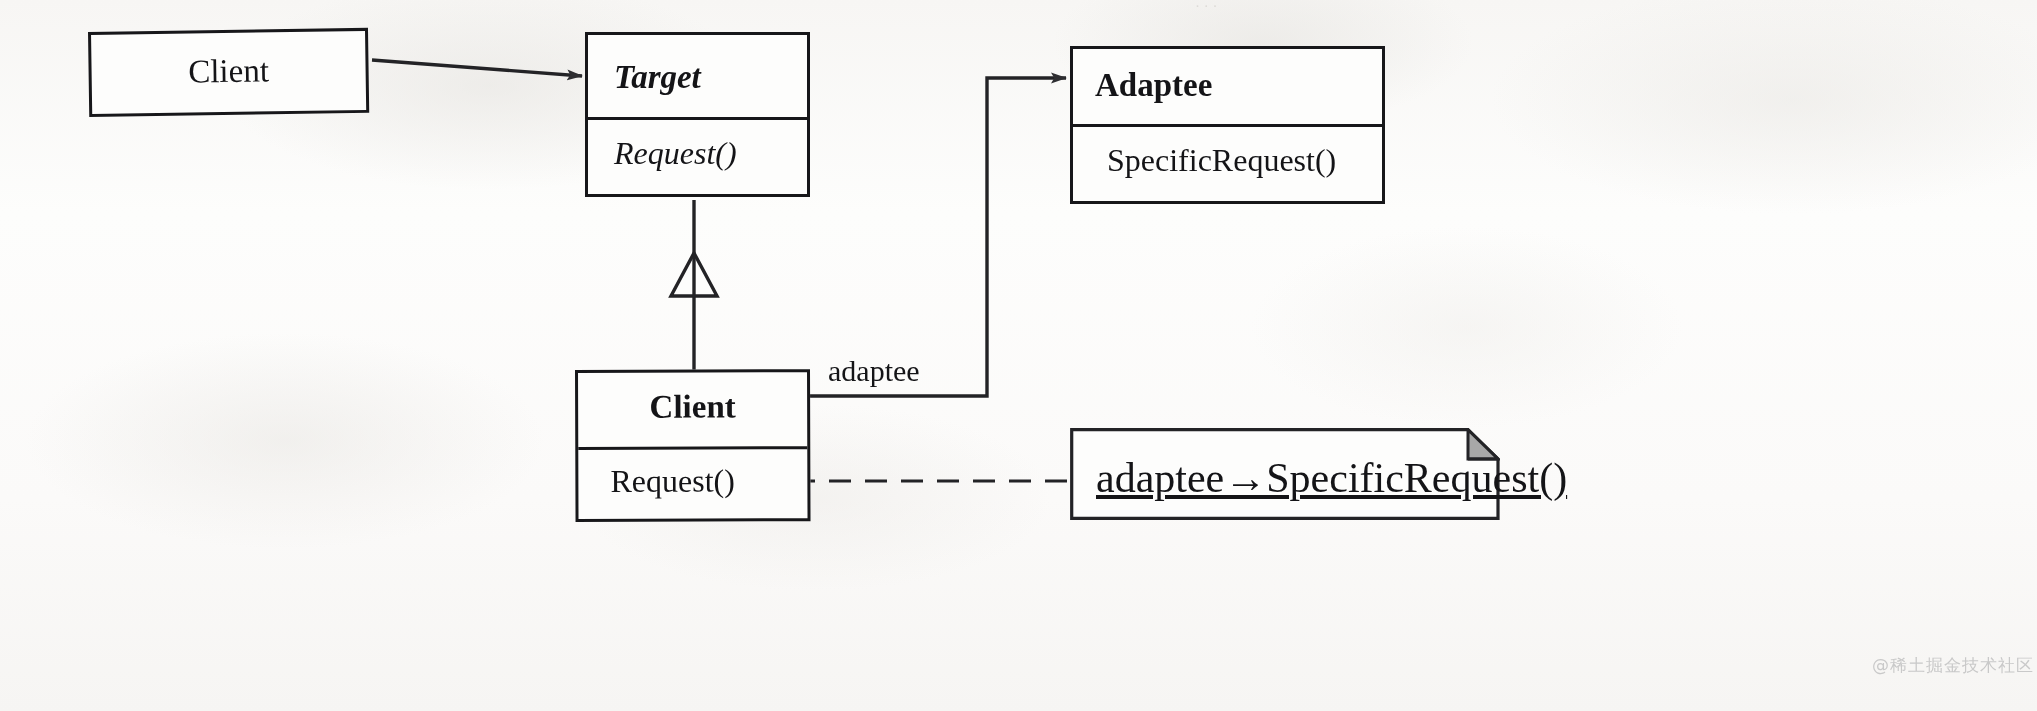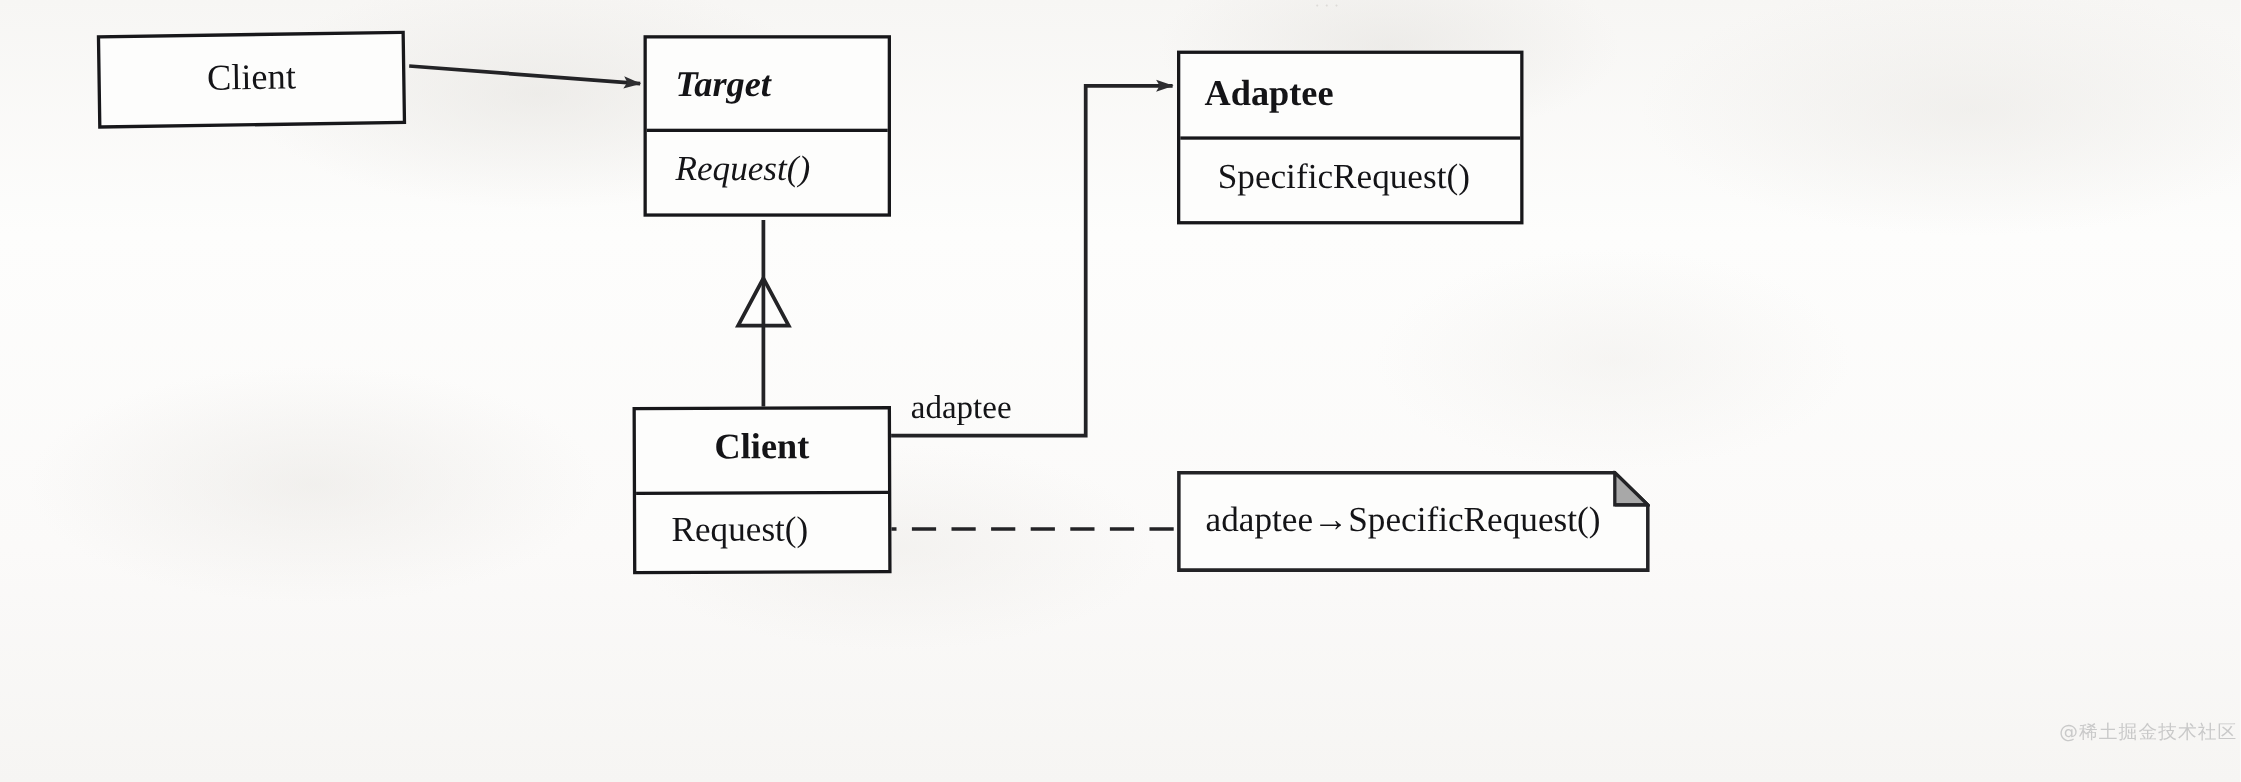--- a/index.html
+++ b/index.html
@@ -163,20 +163,20 @@
   </div>
 
   <div class="edge-label" style="left:828px; top:354px; font-size:30px;">adaptee</div>
 
   <div class="note-box" style="left:1070px; top:428px; width:430px; height:92px;">
     <svg width="430" height="92" viewBox="0 0 430 92" style="position:absolute; left:0; top:0;">
       <path d="M1.7,1.7 L398,1.7 L428,31 L428,90.3 L1.7,90.3 Z" fill="#fdfdfc" stroke="#232326" stroke-width="3.2" stroke-linejoin="miter"></path>
       <path d="M398,1.7 L428,31 L398,31 Z" fill="#a8a8a8" stroke="#232326" stroke-width="3" stroke-linejoin="miter"></path>
       <line x1="398" y1="31" x2="428" y2="31" stroke="#232326" stroke-width="3"></line>
     </svg>
-    <div class="note-text" style="left:26px; top:26px; font-size:32px;">adaptee→SpecificRequest()</div>
+    <div class="note-text" style="left:26px; top:26px; font-size:42px;text-decoration:underline;">adaptee→SpecificRequest()</div>
   </div>
 
   <div class="top-smudge" style="left:1195px; top:-2px;">· ·  ·</div>
 
   <div class="watermark" style="left:1872px; top:654px;">@稀土掘金技术社区</div>
 
 </div>
 
 </body></html>

